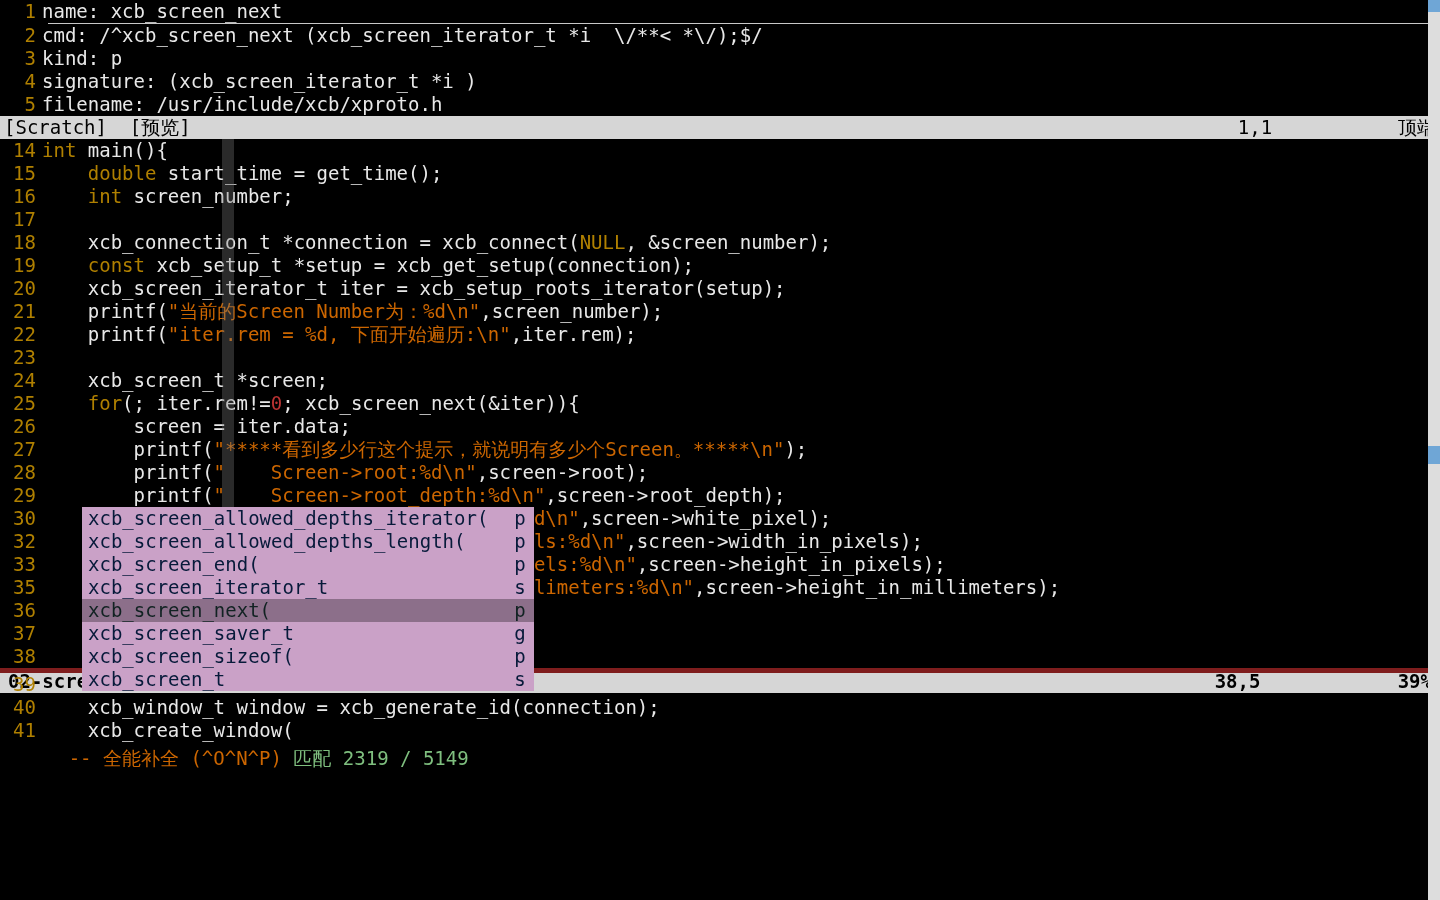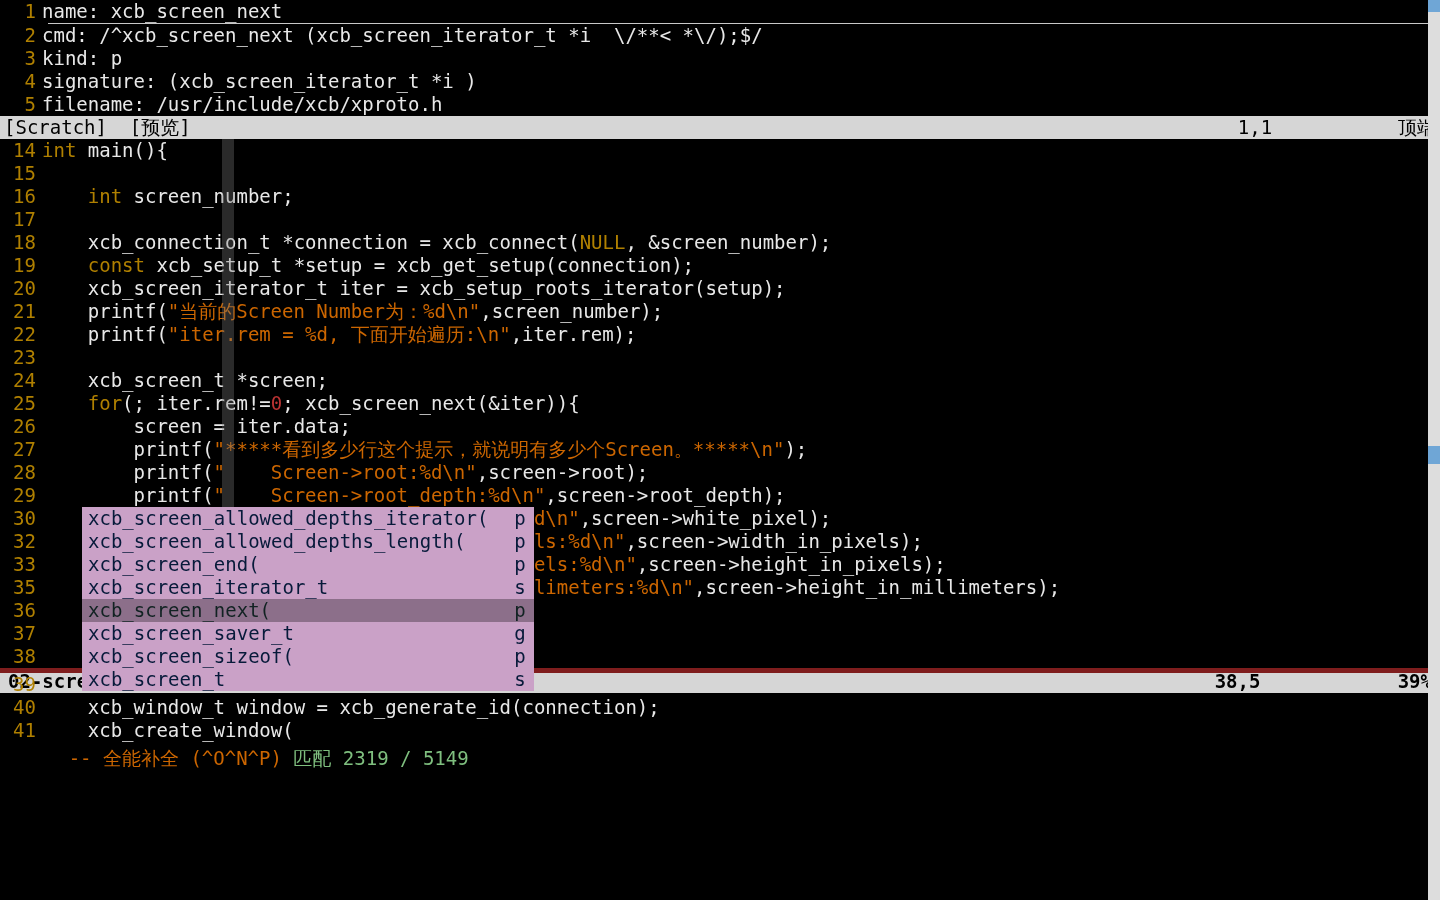--- a/index.html
+++ b/index.html
@@ -115,21 +115,21 @@
   <div class="status-preview">
     <span class="left">[Scratch]  [预览]</span>
     <span class="right">
       <span>1,1</span><span>           </span><span>顶端</span>
     </span>
   </div>
 
   <div class="main-body" id="mainBody" style="height:531px;">
     <div class="colmark"></div>
   <div class="line"><span class="ln">14</span><span class="code"><span class="kw">int</span> main(){</span></div>
-      <div class="line"><span class="ln">15</span></div>
+      <div class="line"><span class="ln">15</span><span class="code">    <span class="kw">double</span> start_time = get_time();</span></div>
       <div class="line"><span class="ln">16</span><span class="code">    <span class="kw">int</span> screen_number;</span></div>
       <div class="line"><span class="ln">17</span><span class="code"></span></div>
       <div class="line"><span class="ln">18</span><span class="code">    xcb_connection_t *connection = xcb_connect(<span class="null">NULL</span>, &amp;screen_number);</span></div>
       <div class="line"><span class="ln">19</span><span class="code">    <span class="kw">const</span> xcb_setup_t *setup = xcb_get_setup(connection);</span></div>
       <div class="line"><span class="ln">20</span><span class="code">    xcb_screen_iterator_t iter = xcb_setup_roots_iterator(setup);</span></div>
       <div class="line"><span class="ln">21</span><span class="code">    printf(<span class="str">"当前的Screen Number为：%d\n"</span>,screen_number);</span></div>
       <div class="line"><span class="ln">22</span><span class="code">    printf(<span class="str">"iter.rem = %d, 下面开始遍历:\n"</span>,iter.rem);</span></div>
       <div class="line"><span class="ln">23</span><span class="code"></span></div>
       <div class="line"><span class="ln">24</span><span class="code">    xcb_screen_t *screen;</span></div>
       <div class="line"><span class="ln">25</span><span class="code">    <span class="kw">for</span>(; iter.rem!=<span class="num">0</span>; xcb_screen_next(&amp;iter)){</span></div>

